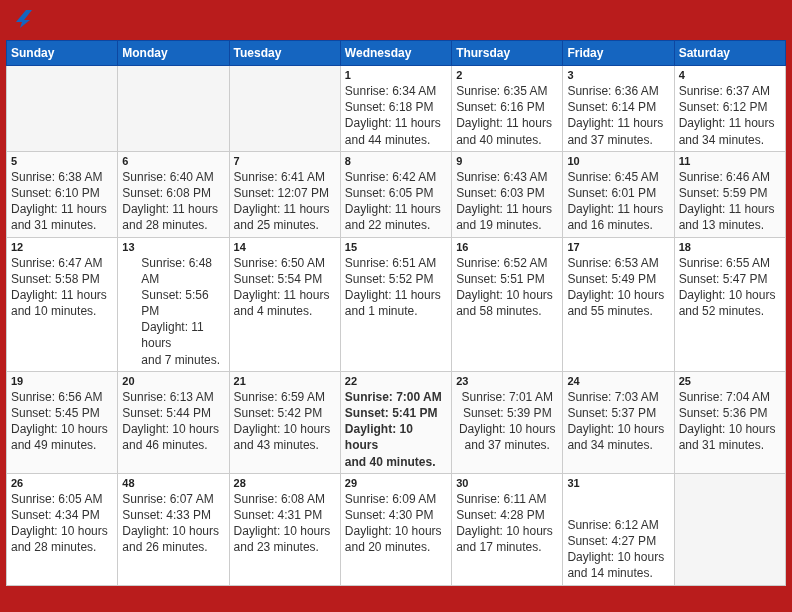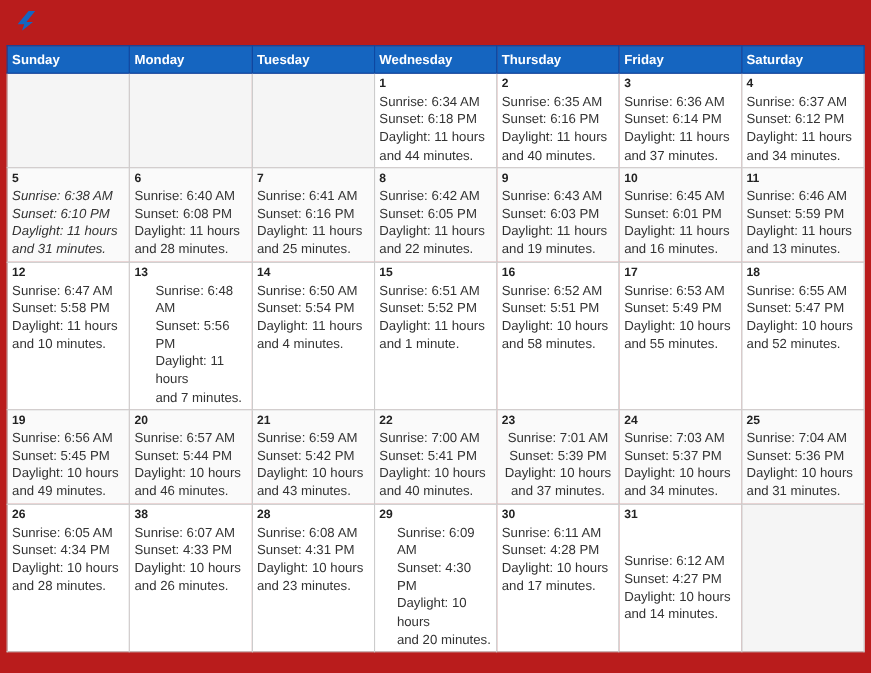--- a/index.html
+++ b/index.html
@@ -149,36 +149,36 @@
             <div class="day-num">4</div>
             <div class="day-info" style="white-space: pre-line;">Sunrise: 6:37 AM
 Sunset: 6:12 PM
 Daylight: 11 hours
 and 34 minutes.</div>
           </td>
         </tr>
         <tr>
           <td>
             <div class="day-num">5</div>
-            <div class="day-info" style="white-space: pre-line; font-style: italic;">Sunrise: 6:38 AM
+            <div class="day-info" style="white-space: pre-line;">Sunrise: 6:38 AM
 Sunset: 6:10 PM
 Daylight: 11 hours
 and 31 minutes.</div>
           </td>
           <td>
             <div class="day-num">6</div>
             <div class="day-info" style="white-space: pre-line;">Sunrise: 6:40 AM
 Sunset: 6:08 PM
 Daylight: 11 hours
 and 28 minutes.</div>
           </td>
           <td>
             <div class="day-num">7</div>
             <div class="day-info" style="white-space: pre-line;">Sunrise: 6:41 AM
-Sunset: 6:16 PM
+Sunset: 12:07 PM
 Daylight: 11 hours
 and 25 minutes.</div>
           </td>
           <td>
             <div class="day-num">8</div>
             <div class="day-info" style="white-space: pre-line;">Sunrise: 6:42 AM
 Sunset: 6:05 PM
 Daylight: 11 hours
 and 22 minutes.</div>
           </td>
@@ -258,35 +258,35 @@
         <tr>
           <td>
             <div class="day-num">19</div>
             <div class="day-info" style="white-space: pre-line;">Sunrise: 6:56 AM
 Sunset: 5:45 PM
 Daylight: 10 hours
 and 49 minutes.</div>
           </td>
           <td>
             <div class="day-num">20</div>
-            <div class="day-info" style="white-space: pre-line;">Sunrise: 6:57 AM
+            <div class="day-info" style="white-space: pre-line;">Sunrise: 6:13 AM
 Sunset: 5:44 PM
 Daylight: 10 hours
 and 46 minutes.</div>
           </td>
           <td>
             <div class="day-num">21</div>
             <div class="day-info" style="white-space: pre-line;">Sunrise: 6:59 AM
 Sunset: 5:42 PM
 Daylight: 10 hours
 and 43 minutes.</div>
           </td>
           <td>
             <div class="day-num">22</div>
-            <div class="day-info" style="white-space: pre-line;">Sunrise: 7:00 AM
+            <div class="day-info" style="white-space: pre-line; font-weight: bold;">Sunrise: 7:00 AM
 Sunset: 5:41 PM
 Daylight: 10 hours
 and 40 minutes.</div>
           </td>
           <td>
             <div class="day-num">23</div>
             <div class="day-info" style="white-space: pre-line; text-align: center;">Sunrise: 7:01 AM
 Sunset: 5:39 PM
 Daylight: 10 hours
 and 37 minutes.</div>
@@ -308,36 +308,36 @@
         </tr>
         <tr>
           <td>
             <div class="day-num">26</div>
             <div class="day-info" style="white-space: pre-line;">Sunrise: 6:05 AM
 Sunset: 4:34 PM
 Daylight: 10 hours
 and 28 minutes.</div>
           </td>
           <td>
-            <div class="day-num">38</div>
+            <div class="day-num">48</div>
             <div class="day-info" style="white-space: pre-line;">Sunrise: 6:07 AM
 Sunset: 4:33 PM
 Daylight: 10 hours
 and 26 minutes.</div>
           </td>
           <td>
             <div class="day-num">28</div>
             <div class="day-info" style="white-space: pre-line;">Sunrise: 6:08 AM
 Sunset: 4:31 PM
 Daylight: 10 hours
 and 23 minutes.</div>
           </td>
           <td>
             <div class="day-num">29</div>
-            <div class="day-info" style="white-space: pre-line; margin-left: 16px;">Sunrise: 6:09 AM
+            <div class="day-info" style="white-space: pre-line;">Sunrise: 6:09 AM
 Sunset: 4:30 PM
 Daylight: 10 hours
 and 20 minutes.</div>
           </td>
           <td>
             <div class="day-num">30</div>
             <div class="day-info" style="white-space: pre-line;">Sunrise: 6:11 AM
 Sunset: 4:28 PM
 Daylight: 10 hours
 and 17 minutes.</div>

